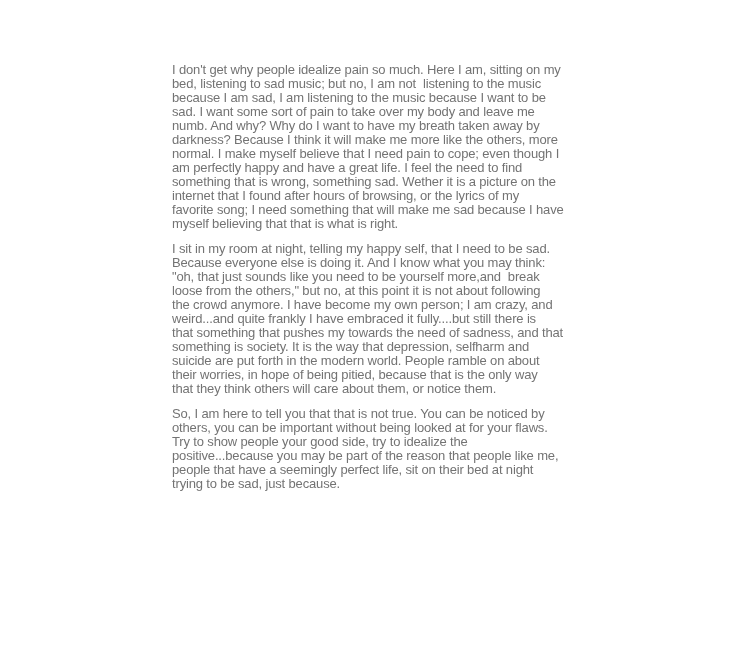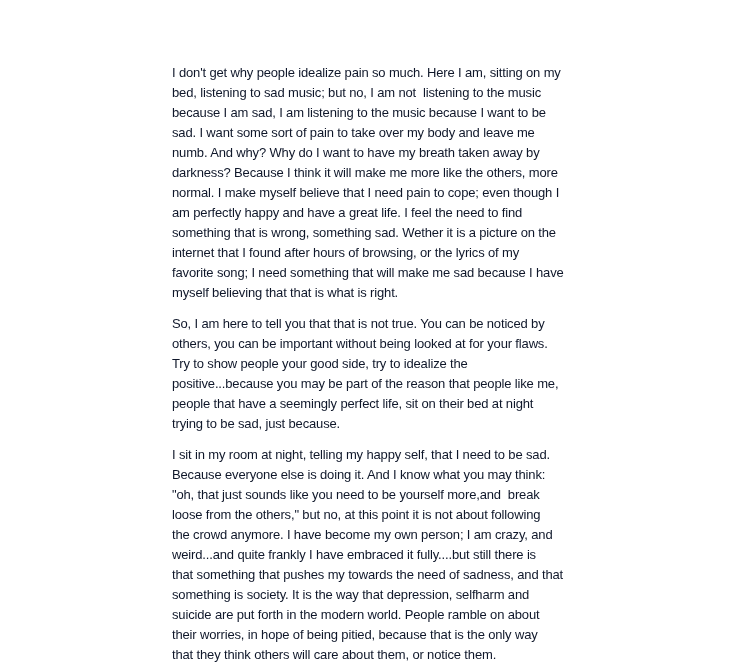--- a/index.html
+++ b/index.html
@@ -19,51 +19,51 @@
   .text-block {
     position: absolute;
     left: 172px;
     top: 63px;
     max-width: 520px;
   }
   .para {
     margin: 0 16px 11px 0;
     white-space: pre-wrap;       
     font-size: 13px;
-    line-height: 20px;
+    line-height: 14px;
     letter-spacing: -0.15px;
-    color: #0f172a;
+    color: #737373;
   }
 </style>
 </head>
 <body>
 
 <main class="text-block">
   <p class="para">I don't get why people idealize pain so much. Here I am, sitting on my
 bed, listening to sad music; but no, I am not  listening to the music
 because I am sad, I am listening to the music because I want to be
 sad. I want some sort of pain to take over my body and leave me
 numb. And why? Why do I want to have my breath taken away by
 darkness? Because I think it will make me more like the others, more
 normal. I make myself believe that I need pain to cope; even though I
 am perfectly happy and have a great life. I feel the need to find
 something that is wrong, something sad. Wether it is a picture on the
 internet that I found after hours of browsing, or the lyrics of my
 favorite song; I need something that will make me sad because I have
 myself believing that that is what is right.</p>
-  <p class="para">So, I am here to tell you that that is not true. You can be noticed by
-others, you can be important without being looked at for your flaws.
-Try to show people your good side, try to idealize the
-positive...because you may be part of the reason that people like me,
-people that have a seemingly perfect life, sit on their bed at night
-trying to be sad, just because.</p>
   <p class="para">I sit in my room at night, telling my happy self, that I need to be sad.
 Because everyone else is doing it. And I know what you may think:
 "oh, that just sounds like you need to be yourself more,and  break
 loose from the others," but no, at this point it is not about following
 the crowd anymore. I have become my own person; I am crazy, and
 weird...and quite frankly I have embraced it fully....but still there is
 that something that pushes my towards the need of sadness, and that
 something is society. It is the way that depression, selfharm and
 suicide are put forth in the modern world. People ramble on about
 their worries, in hope of being pitied, because that is the only way
 that they think others will care about them, or notice them.</p>
+  <p class="para">So, I am here to tell you that that is not true. You can be noticed by
+others, you can be important without being looked at for your flaws.
+Try to show people your good side, try to idealize the
+positive...because you may be part of the reason that people like me,
+people that have a seemingly perfect life, sit on their bed at night
+trying to be sad, just because.</p>
 </main>
 
 </body></html>

